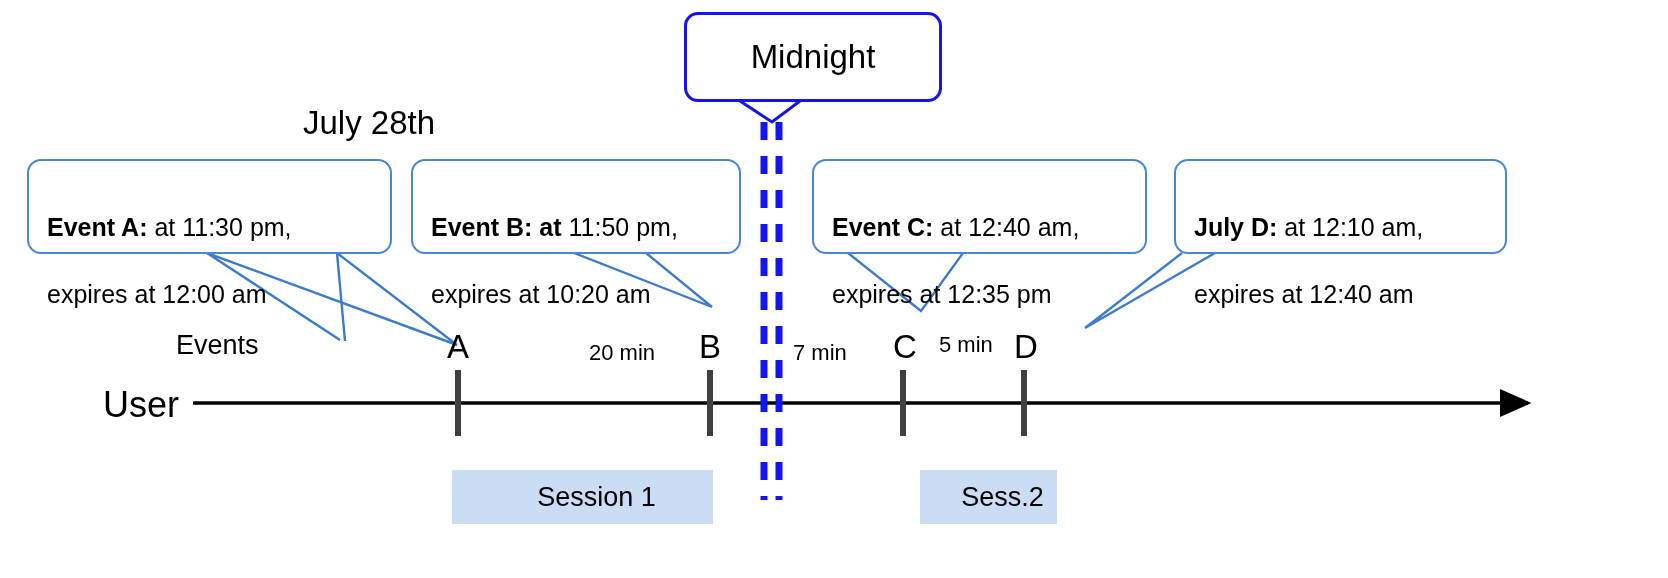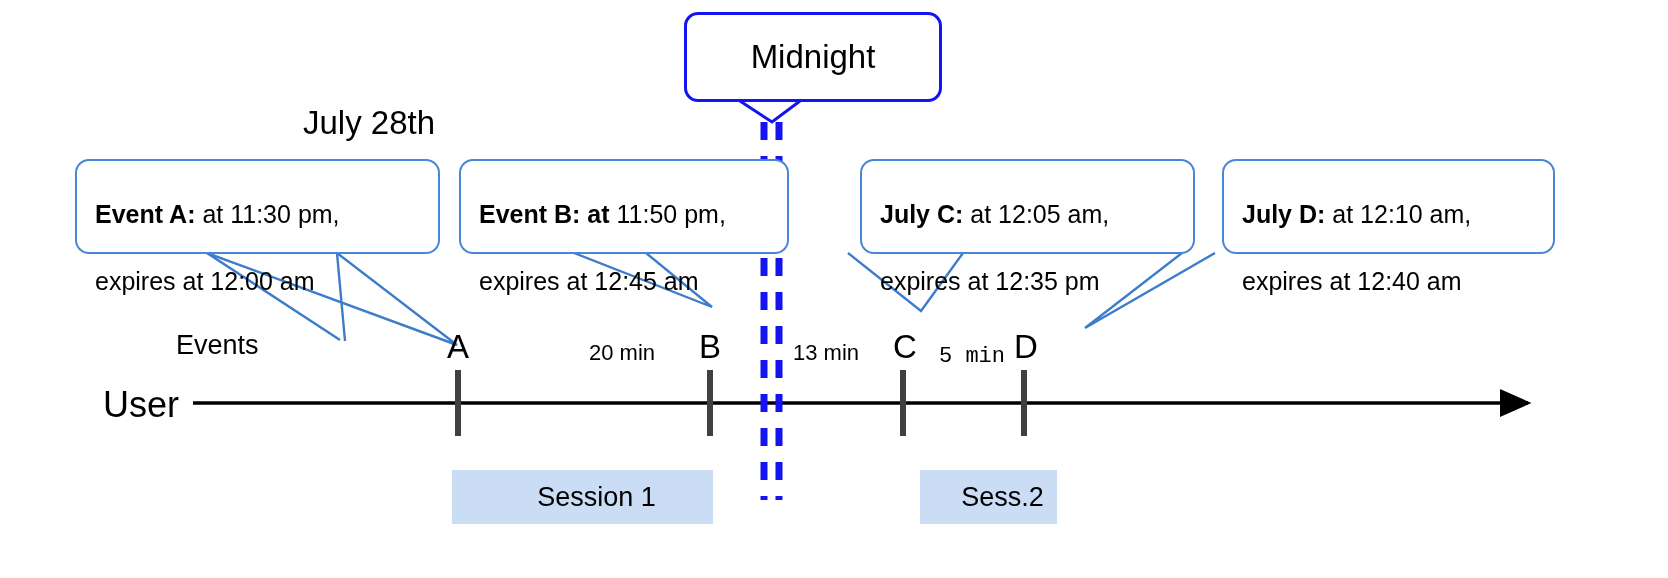--- a/index.html
+++ b/index.html
@@ -27,27 +27,26 @@
     pointer-events: none;
   }
 
   
   .callout {
     position: absolute;
     box-sizing: border-box;
     background: #ffffff;
     border: 2px solid #4A86D8;
     border-radius: 14px;
-    padding: 3px 14px 10px 18px;
+    padding: 16px 14px 10px 18px;
     font-size: 25px;
     line-height: 1.34;
     color: #000000;
     white-space: pre-line;
     z-index: 3;
-    margin-left: 48px;
   }
   .callout b { font-weight: bold; }
 
   .midnight-callout {
     position: absolute;
     box-sizing: border-box;
     background: #ffffff;
     border: 3px solid #1414F0;
     border-radius: 14px;
     display: flex;
@@ -125,44 +124,44 @@
 
   <div class="txt date-label" style="left:303px; top:104px;">July 28th</div>
 
   <div class="callout" style="left:27px; top:159px; width:365px; height:95px;">
     <b>Event A:</b><span> at 11:30 pm,</span><br>
     <span>expires at 12:00 am</span>
   </div>
 
   <div class="callout" style="left:411px; top:159px; width:330px; height:95px;">
     <b>Event B: at</b><span> 11:50 pm,</span><br>
-    <span>expires at 12:45 am</span>
+    <span>expires at 10:20 am</span>
   </div>
 
   <div class="callout" style="left:812px; top:159px; width:335px; height:95px;">
-    <b>July C:</b><span> at 12:05 am,</span><br>
+    <b>Event C:</b><span> at 12:40 am,</span><br>
     <span>expires at 12:35 pm</span>
   </div>
 
   <div class="callout" style="left:1174px; top:159px; width:333px; height:95px;">
     <b>July D:</b><span>  at 12:10 am,</span><br>
     <span>expires at 12:40 am</span>
   </div>
 
   <div class="txt events-label" style="left:176px; top:330px;">Events</div>
   <div class="txt user-label" style="left:103px; top:384px;">User</div>
 
   <div class="txt event-letter" style="left:447px; top:328px;">A</div>
   <div class="txt event-letter" style="left:699px; top:328px;">B</div>
   <div class="txt event-letter" style="left:893px; top:328px;">C</div>
   <div class="txt event-letter" style="left:1014px; top:328px;">D</div>
 
   <div class="txt gap-label" style="left:589px; top:340px;">20 min</div>
-  <div class="txt gap-label" style="left:793px; top:340px;">13 min</div>
-  <div class="txt gap-label" style="left:939px; top:344px;font-family:Liberation Mono, monospace;">5 min</div>
+  <div class="txt gap-label" style="left:793px; top:340px;">7 min</div>
+  <div class="txt gap-label" style="left:939px; top:332px;">5 min</div>
 
   <div class="session" style="left:452px; top:470px; width:261px; height:54px;">
     <span>Session 1</span>
   </div>
   <div class="session" style="left:920px; top:470px; width:137px; height:54px;">
     <span>Sess.2</span>
   </div>
 
 </div>
 

